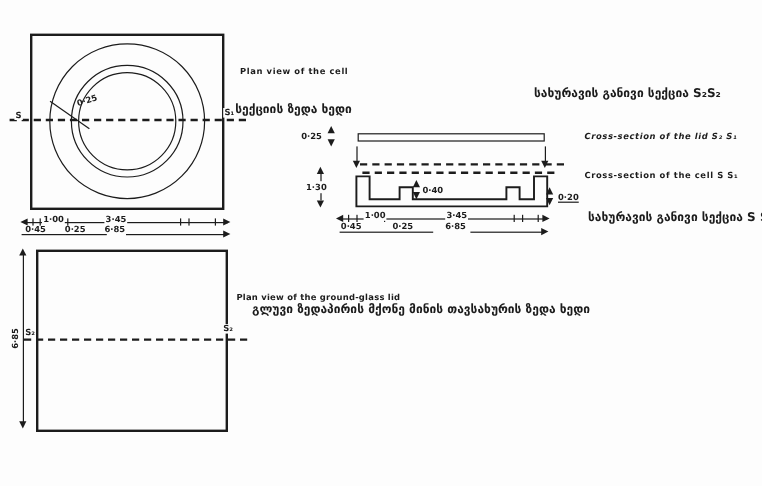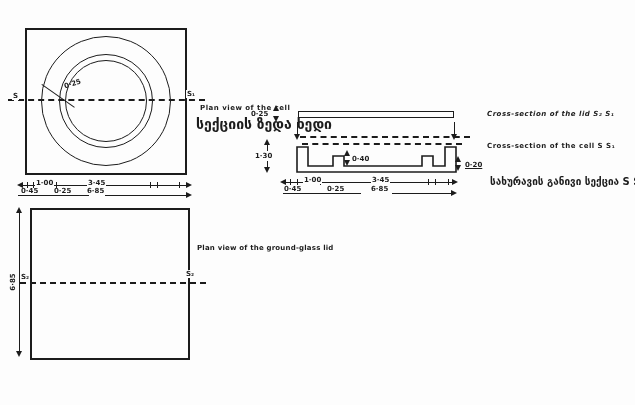--- a/index.html
+++ b/index.html
@@ -14,21 +14,21 @@
   .vl{position:absolute;width:0;border-left:1.2px solid var(--ink);}
   .dash{position:absolute;height:0;border-top:2px dashed var(--ink);}
   .tick{position:absolute;width:1.2px;height:6px;background:var(--ink);}
   .tu{position:absolute;width:0;height:0;border-left:3px solid transparent;border-right:3px solid transparent;border-bottom:6px solid var(--ink);}
   .td{position:absolute;width:0;height:0;border-left:3px solid transparent;border-right:3px solid transparent;border-top:6px solid var(--ink);}
   .tl{position:absolute;width:0;height:0;border-top:3px solid transparent;border-bottom:3px solid transparent;border-right:6px solid var(--ink);}
   .tr{position:absolute;width:0;height:0;border-top:3px solid transparent;border-bottom:3px solid transparent;border-left:6px solid var(--ink);}
   .lbl{position:absolute;font-weight:bold;font-size:7px;line-height:8px;white-space:nowrap;}
   .bg{background:var(--paper);padding:0 1px;}
   .cap{position:absolute;font-weight:bold;font-size:7px;line-height:9px;letter-spacing:.5px;white-space:nowrap;}
-  .ka-lg{position:absolute;font-weight:bold;font-size:14px;line-height:16px;white-space:nowrap;margin-top:32px;}
+  .ka-lg{position:absolute;font-weight:bold;font-size:10px;line-height:16px;white-space:nowrap;}
   .ka-sm{position:absolute;font-weight:bold;font-size:10px;line-height:12px;white-space:nowrap;}
 </style>
 </head>
 <body>
 
 <div id="canvas">
 
   <div class="box" style="left:25px;top:28px;width:158px;height:143px;"></div>
   <div class="circle" style="left:41px;top:36px;width:128px;height:128px;"></div>
   <div class="circle" style="left:59px;top:54px;width:92px;height:92px;"></div>
@@ -51,23 +51,24 @@
   <div class="lbl bg" style="left:35px;top:179px;">1·00</div>
   <div class="lbl bg" style="left:87px;top:179px;">3·45</div>
 
   <div class="lbl" style="left:21px;top:187px;">0·45</div>
   <div class="lbl" style="left:54px;top:187px;">0·25</div>
   <div class="hl" style="left:18px;top:195px;width:71px;"></div>
   <div class="lbl" style="left:87px;top:187px;">6·85</div>
   <div class="hl" style="left:105px;top:195px;width:84px;"></div>
   <div class="tr" style="left:186px;top:192px;"></div>
 
-  <div class="cap" style="left:200px;top:56px;margin-top:48px;">Plan view of the cell</div>
+  <div class="cap" style="left:200px;top:56px;">Plan view of the cell</div>
   <div class="ka-lg" style="left:196px;top:84px;">სექციის ზედა ხედი</div>
 
+  <div class="ka-sm" style="left:445px;top:73px;">სახურავის განივი სექცია S₂S₂</div>
   <div class="thinbox" style="left:298px;top:111px;width:154px;height:5px;"></div>
   <div class="lbl" style="left:251px;top:110px;">0·25</div>
   <div class="tu" style="left:273px;top:105px;"></div>
   <div class="td" style="left:273px;top:116px;"></div>
   <div class="vl" style="left:297px;top:122px;height:14px;"></div>
   <div class="td" style="left:294px;top:134px;"></div>
   <div class="vl" style="left:454px;top:122px;height:14px;"></div>
   <div class="td" style="left:451px;top:134px;"></div>
   <div class="cap" style="left:487px;top:110px;font-style:italic;">Cross-section of the lid S₂ S₁</div>
 
@@ -115,14 +116,15 @@
 
   <div class="box" style="left:30px;top:208px;width:156px;height:148px;"></div>
   <div class="vl" style="left:19px;top:212px;height:141px;"></div>
   <div class="tu" style="left:16px;top:207px;"></div>
   <div class="td" style="left:16px;top:351px;"></div>
   <div class="lbl" style="left:-7px;top:278px;width:40px;text-align:center;transform:rotate(-90deg);">6·85</div>
   <div class="dash" style="left:20px;top:282px;width:186px;"></div>
   <div class="lbl bg" style="left:20px;top:273px;">S₂</div>
   <div class="lbl bg" style="left:185px;top:270px;">S₂</div>
   <div class="cap" style="left:197px;top:244px;letter-spacing:.2px;text-align:center;">Plan view of the ground-glass lid</div>
+  <div class="ka-lg" style="left:210px;top:251px;">გლუვი ზედაპირის მქონე მინის თავსახურის ზედა ხედი</div>
 
 </div>
 
 </body></html>

